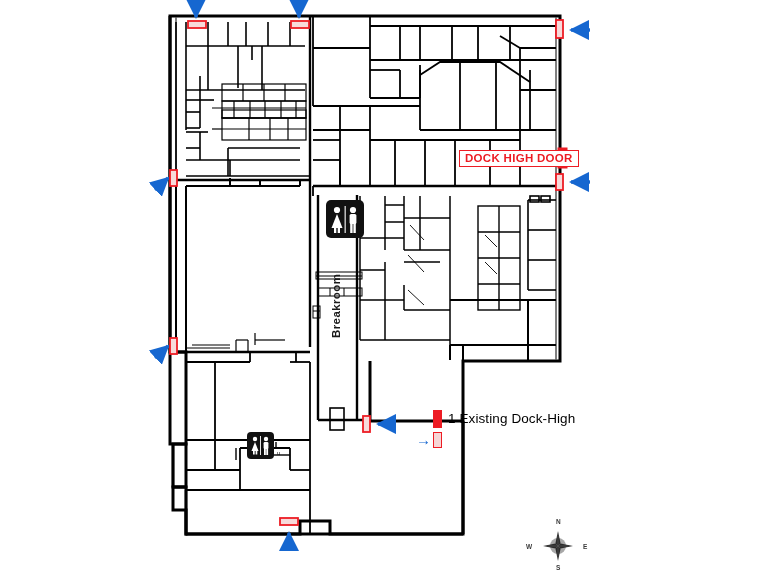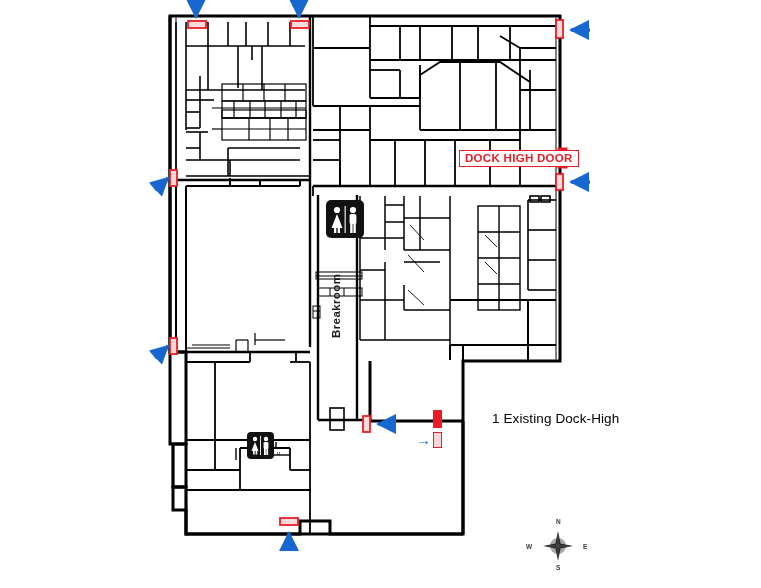--- a/index.html
+++ b/index.html
@@ -9,21 +9,21 @@
     font-family:"Liberation Sans", sans-serif;
     color:#000;
   }
   #plan-root{position:absolute;left:0;top:0;width:761px;height:588px;}
   svg.plan{position:absolute;left:0;top:0;width:761px;height:588px;display:block;}
 
   
   #legend{
     position:absolute;left:408px;top:408px;width:220px;
   }
-  .legend-row{display:flex;align-items:center;height:21px;gap:44px;}
+  .legend-row{display:flex;align-items:center;height:21px;}
   .legend-text{font-size:13.5px;color:#000;white-space:nowrap;letter-spacing:.1px;}
   .sw-wrap{width:34px;display:flex;align-items:center;justify-content:flex-end;padding-right:6px;}
   .sw-dock{width:9px;height:18px;background:#ED1C24;display:inline-block;}
   .sw-door{width:7px;height:14px;border:1.6px solid #ED1C24;background:#F6D6D6;display:inline-block;}
   .mini-arrow{color:#1667D0;font-size:15px;line-height:1;margin-right:2px;font-weight:bold;}
 
   
   #dock-label{
     position:absolute;left:459px;top:150px;
     border:1.4px solid #ED1C24;background:#fff;

